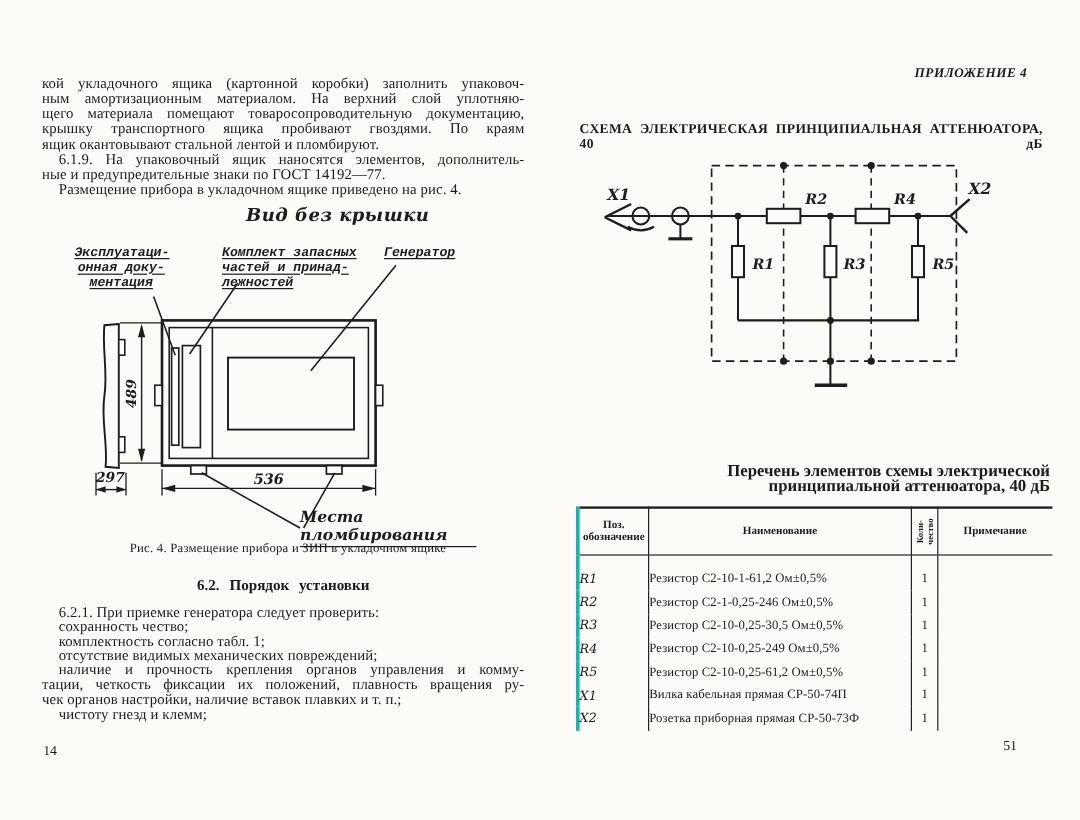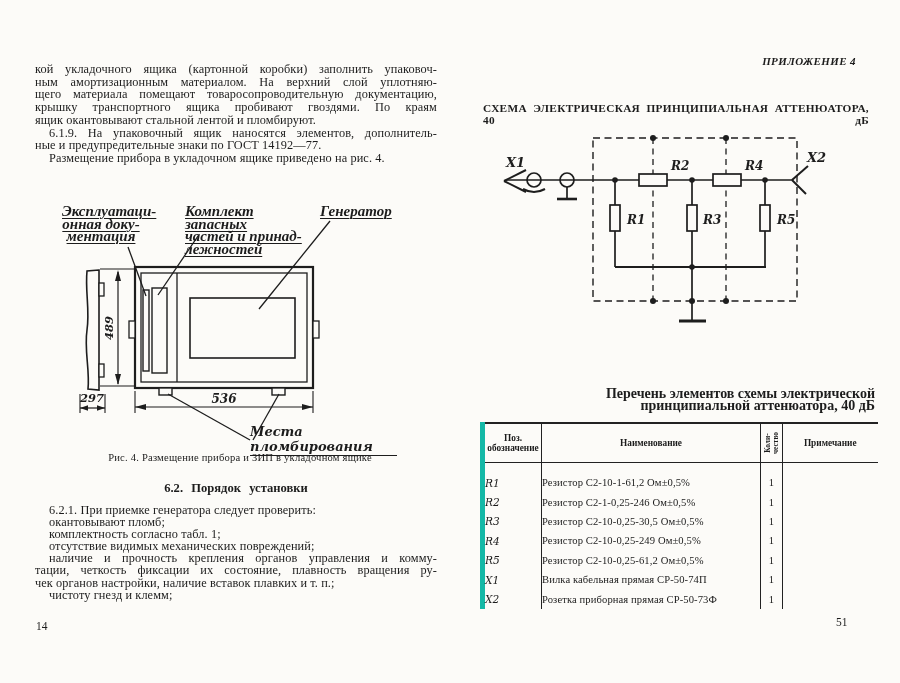--- a/index.html
+++ b/index.html
@@ -14,42 +14,42 @@
   
   .textblock { width:402px; font-size:12.3px; line-height:12.7px; font-weight:500; letter-spacing:0.1px; }
   .tline { white-space:nowrap; }
   .tline.jf { white-space:normal; text-align:justify; text-align-last:justify; }
   .tline.ind { text-indent:14px; }
 
   .sec-heading { width:402px; text-align:center; font-weight:bold; font-size:12.6px; word-spacing:5px; }
 
   
   .hwtxt {
-    font-family:Liberation Serif, serif; font-style:italic; font-weight:600;
-    font-size:15px; line-height:12.5px; white-space:pre-line;
+    font-family:Liberation Mono, monospace; font-style:italic; font-weight:600;
+    font-size:11px; line-height:12.5px; white-space:pre-line;
     text-decoration:underline; text-underline-offset:2px; text-decoration-thickness:1px;
   }
   .view-title { font-family:"DejaVu Serif",serif; font-style:italic; font-weight:700; font-size:15px; letter-spacing:0.4px; }
   .seal-label {
     font-family:"DejaVu Serif",serif; font-style:italic; font-weight:600; font-size:13px;
     border-bottom:1.5px solid #1d1d1d; padding-bottom:1px; width:147px;
   }
   .fig-caption { width:330px; text-align:center; font-size:10.6px; letter-spacing:0.2px; }
 
   .page-num { font-size:11.5px; }
 
   
   .appendix { width:160px; text-align:right; font-style:italic; font-weight:bold; font-size:11px; letter-spacing:0.4px; }
   .schem-title { width:386px; font-weight:bold; font-size:11.3px; text-align:justify; text-align-last:justify; letter-spacing:0.3px; }
   .tbl-title { width:395px; text-align:right; font-weight:bold; font-size:14px; line-height:11.6px; white-space:pre-line; }
 
   table.parts { border-collapse:collapse; table-layout:fixed; width:395px; border-top:2.2px solid #222; }
   table.parts th, table.parts td { padding:0; margin:0; vertical-align:middle; }
   table.parts thead th { height:38px; border-bottom:1.6px solid #222; font-weight:bold; font-size:9.3px; line-height:10px; }
-  th.c1, td.c1 { border-left:5px solid #14b8a6; border-right:1.2px solid #222; }
+  th.c1, td.c1 { border-left:3px solid #14b8a6; border-right:1.2px solid #222; }
   th.c2, td.c2 { border-right:1.2px solid #222; }
   th.c3, td.c3 { border-right:1.2px solid #222; }
   th.c1 { white-space:pre-line; }
   th.c3 { position:relative; }
   th.c3 .rot {
     position:absolute; left:50%; top:50%; width:42px; text-align:center;
     transform:translate(-50%,-50%) rotate(-90deg);
     font-size:7.4px; line-height:7.8px; white-space:pre-line;
   }
   table.parts tbody td { height:19.4px; font-size:10.6px; }
@@ -73,20 +73,21 @@
   <div class="tline jf">кой укладочного ящика (картонной коробки) заполнить упаковоч-</div>
       <div class="tline jf">ным амортизационным материалом. На верхний слой уплотняю-</div>
       <div class="tline jf">щего материала помещают товаросопроводительную документацию,</div>
       <div class="tline jf">крышку транспортного ящика пробивают гвоздями. По краям</div>
       <div class="tline">ящик окантовывают стальной лентой и пломбируют.</div>
       <div class="tline ind jf">6.1.9. На упаковочный ящик наносятся элементов, дополнитель-</div>
       <div class="tline">ные и предупредительные знаки по ГОСТ 14192—77.</div>
       <div class="tline ind">Размещение прибора в укладочном ящике приведено на рис. 4.</div>
     </div>
 
+  <div class="abs view-title" style="left:205px; top:170px;">Вид без крышки</div>
 
   <svg class="abs" style="left:55px; top:190px;" width="380" height="270" viewBox="55 190 380 270">
 
     <line class="ln" x1="128" y1="247" x2="146" y2="296" stroke-width="1.3"></line>
     <line class="ln" x1="198" y1="236" x2="158" y2="295" stroke-width="1.3"></line>
     <line class="ln" x1="330" y1="221" x2="259" y2="309" stroke-width="1.3"></line>
 
     <path class="ln" d="M 99 270 L 87 271 C 85 291 90 310 87 330 C 84 350 90 370 88 389 L 99 390 Z" stroke-width="1.6"></path>
     <rect class="ln fillbg" x="99" y="283" width="5" height="13" stroke-width="1.3"></rect>
     <rect class="ln fillbg" x="99" y="364" width="5" height="13" stroke-width="1.3"></rect>
@@ -136,25 +137,25 @@
   <div class="abs hwtxt" style="left:320px; top:205px;">Генератор</div>
   <div class="abs seal-label" style="left:250px; top:424px;">Места пломбирования</div>
 
   <div class="abs fig-caption" style="left:75px; top:452px;">Рис. 4. Размещение прибора и ЗИП в укладочном ящике</div>
 
   <div class="abs sec-heading" style="left:35px; top:481px;">6.2. Порядок установки</div>
 
   <div class="abs textblock" style="left:35px; top:504px; line-height:12.1px;">
 
   <div class="tline ind">6.2.1. При приемке генератора следует проверить:</div>
-      <div class="tline ind">окантовывают пломб;</div>
+      <div class="tline ind">сохранность чество;</div>
       <div class="tline ind">комплектность согласно табл. 1;</div>
       <div class="tline ind">отсутствие видимых механических повреждений;</div>
       <div class="tline ind jf">наличие и прочность крепления органов управления и комму-</div>
-      <div class="tline jf">тации, четкость фиксации их состояние, плавность вращения ру-</div>
+      <div class="tline jf">тации, четкость фиксации их положений, плавность вращения ру-</div>
       <div class="tline">чек органов настройки, наличие вставок плавких и т. п.;</div>
       <div class="tline ind">чистоту гнезд и клемм;</div>
     </div>
 
   <div class="abs page-num" style="left:36px; top:620px;">14</div>
 
   <div class="abs appendix" style="left:696px; top:55px;">ПРИЛОЖЕНИЕ 4</div>
 
   <div class="abs schem-title" style="left:483px; top:102px;">СХЕМА ЭЛЕКТРИЧЕСКАЯ ПРИНЦИПИАЛЬНАЯ АТТЕНЮАТОРА, 40 дБ</div>
 

